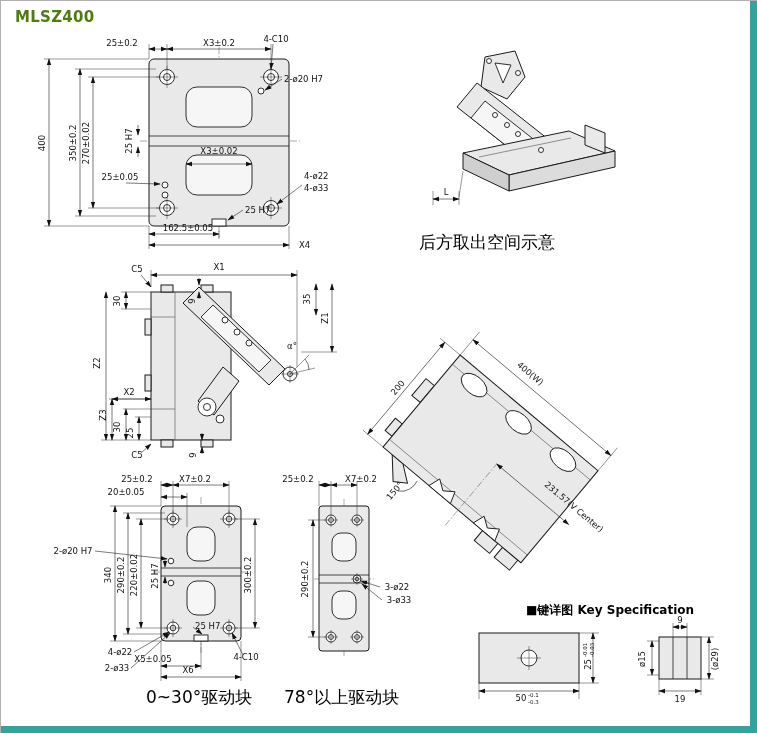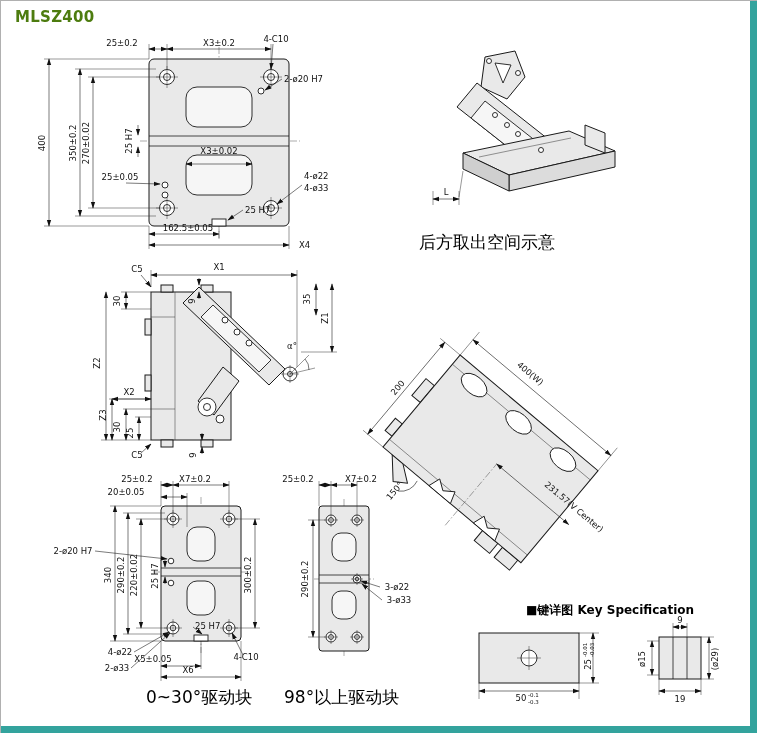--- a/index.html
+++ b/index.html
@@ -401,21 +401,21 @@
       <line class="thin" x1="56" y1="51" x2="39" y2="51"></line>
       <line class="thin" x1="56" y1="168" x2="39" y2="168"></line>
       <line class="dim" x1="44" y1="51" x2="44" y2="168" marker-start="url(#ar)" marker-end="url(#ar)"></line>
       <text class="dt" x="39" y="110" text-anchor="middle" transform="rotate(-90 39 110)">290±0.2</text>
       <text class="dt" x="128" y="121" text-anchor="middle">3-ø22</text>
       <line class="dim" x1="111" y1="118" x2="92" y2="112" marker-end="url(#ar)"></line>
       <text class="dt" x="130" y="134" text-anchor="middle">3-ø33</text>
       <line class="dim" x1="113" y1="131" x2="93" y2="115" marker-end="url(#ar)"></line>
     </g>
   </svg>
-  <div class="cap" style="left:283px;top:685px;width:130px">98°以上驱动块</div>
+  <div class="cap" style="left:283px;top:685px;width:130px">78°以上驱动块</div>
 
   <div class="spec-header">■键详图 Key Specification</div>
 
   <svg style="left:458px;top:620px" width="152" height="100" viewBox="0 0 152 100">
     <g>
       <rect class="part" x="20" y="12" width="100" height="50"></rect>
       <circle class="white" cx="70" cy="37" r="8"></circle>
       <line class="thin" x1="58" y1="37" x2="82" y2="37"></line>
       <line class="thin" x1="70" y1="25" x2="70" y2="49"></line>
     </g>

